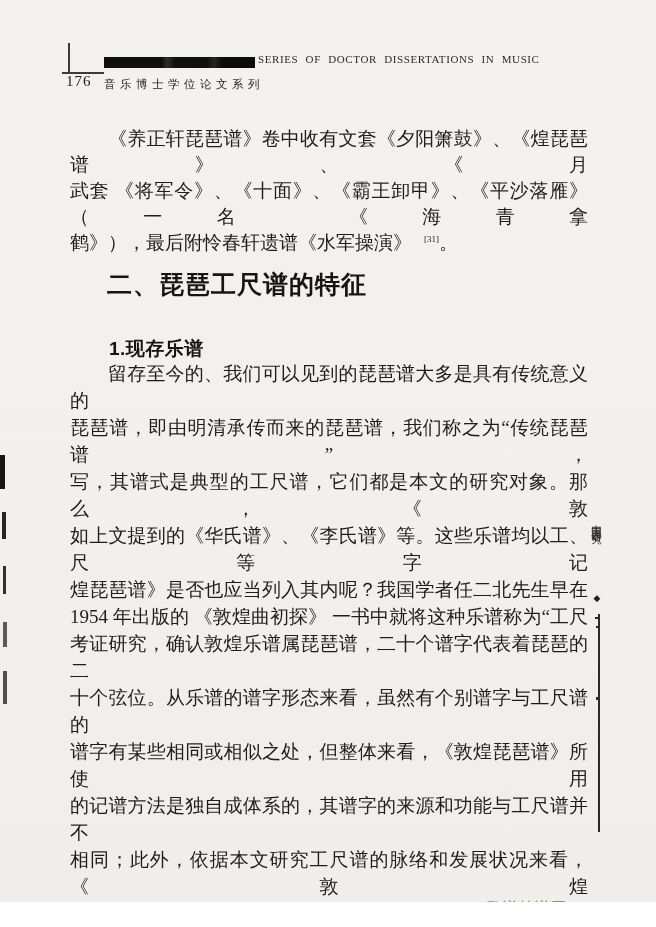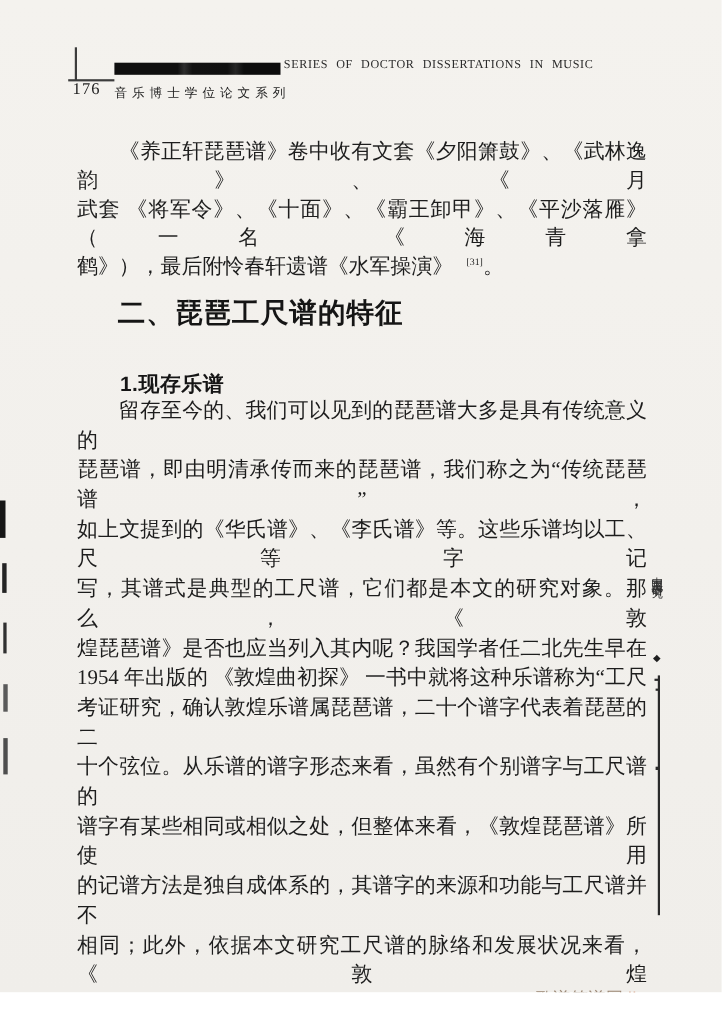--- a/index.html
+++ b/index.html
@@ -85,33 +85,33 @@
 <div class="page">
 
   <div class="corner-v"></div>
   <div class="corner-h"></div>
   <div class="black-bar"></div>
   <div class="series-en">SERIES OF DOCTOR DISSERTATIONS IN MUSIC</div>
   <div class="page-number">176</div>
   <div class="series-cn">音乐博士学位论文系列</div>
 
   <div class="textblock" id="intro-block">
-      <div class="ln first">《养正轩琵琶谱》卷中收有文套《夕阳箫鼓》、《武林逸韵》、《月</div>
+      <div class="ln first">《养正轩琵琶谱》卷中收有文套《夕阳箫鼓》、《煌琵琶谱》、《月</div>
       <div class="ln">武套 《将军令》、《十面》、《霸王卸甲》、《平沙落雁》（一名 《海青拿</div>
       <div class="ln last"><span>鹤》），最后附怜春轩遗谱《水军操演》</span><sup>[31]</sup><span>。</span></div>
     </div>
 
   <div class="section-heading">二、琵琶工尺谱的特征</div>
   <div class="subsection-heading">1.现存乐谱</div>
 
   <div class="textblock" id="section-block">
       <div class="ln first">留存至今的、我们可以见到的琵琶谱大多是具有传统意义的</div>
       <div class="ln">琵琶谱，即由明清承传而来的琵琶谱，我们称之为“传统琵琶谱”，</div>
+      <div class="ln">写，其谱式是典型的工尺谱，它们都是本文的研究对象。那么，《敦</div>
       <div class="ln">如上文提到的《华氏谱》、《李氏谱》等。这些乐谱均以工、尺等字记</div>
-      <div class="ln">写，其谱式是典型的工尺谱，它们都是本文的研究对象。那么，《敦</div>
       <div class="ln">煌琵琶谱》是否也应当列入其内呢？我国学者任二北先生早在</div>
       <div class="ln">1954 年出版的 《敦煌曲初探》 一书中就将这种乐谱称为“工尺</div>
       <div class="ln">考证研究，确认敦煌乐谱属琵琶谱，二十个谱字代表着琵琶的二</div>
       <div class="ln">十个弦位。从乐谱的谱字形态来看，虽然有个别谱字与工尺谱的</div>
       <div class="ln">谱字有某些相同或相似之处，但整体来看，《敦煌琵琶谱》所使用</div>
       <div class="ln">的记谱方法是独自成体系的，其谱字的来源和功能与工尺谱并不</div>
       <div class="ln">相同；此外，依据本文研究工尺谱的脉络和发展状况来看，《敦煌</div>
     </div>
 
   <div class="margin-title">中国工尺谱研究</div>

